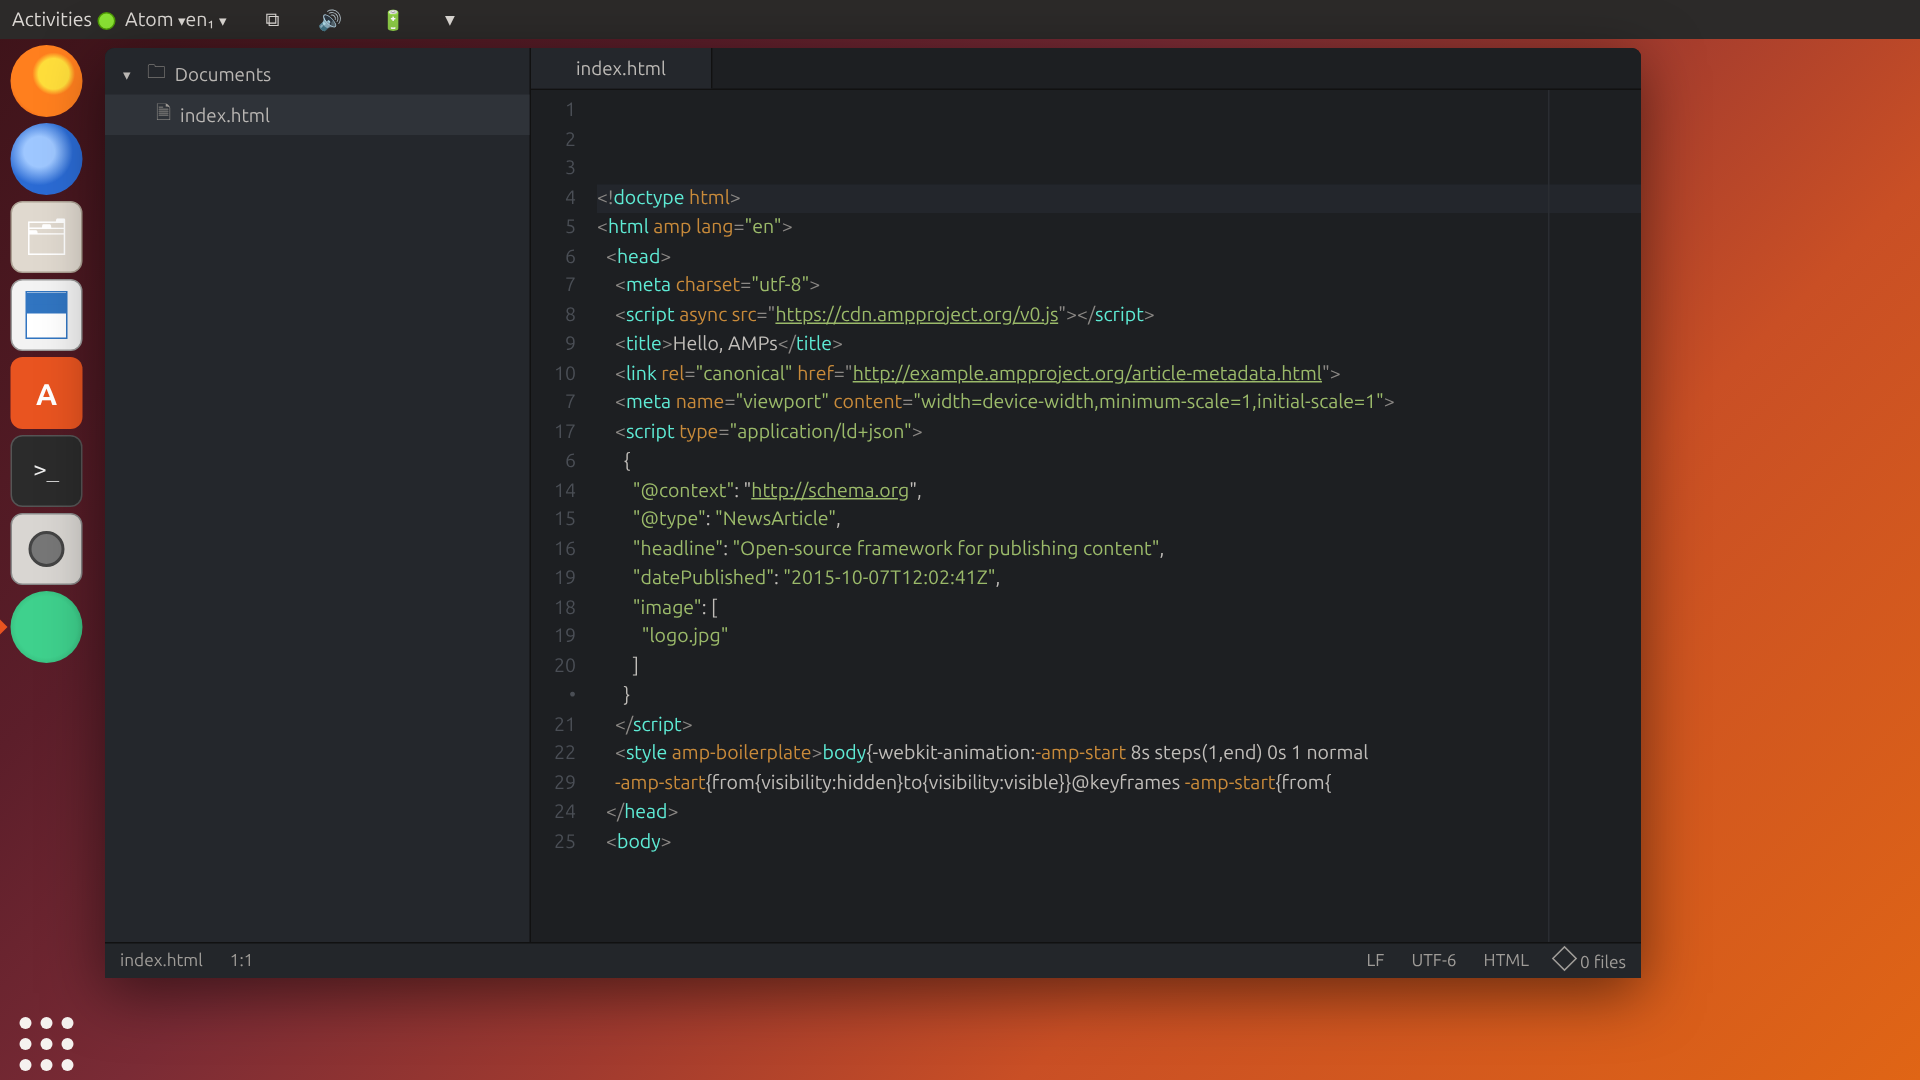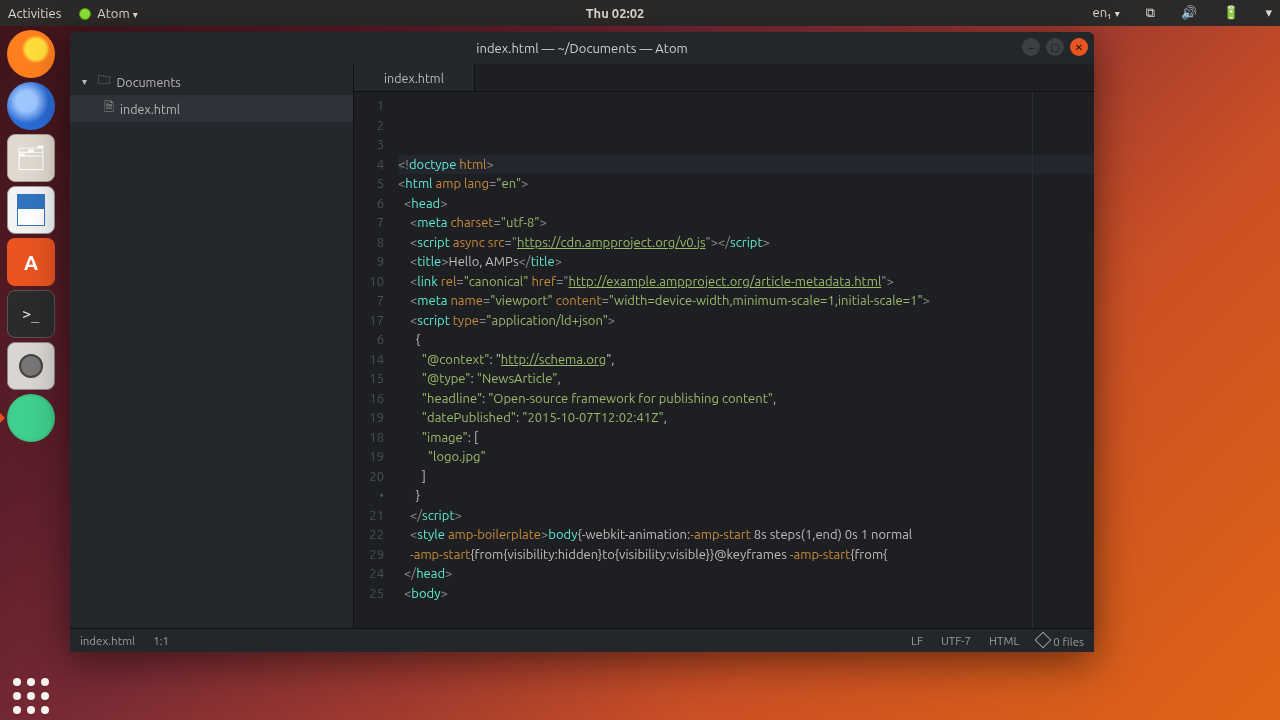--- a/index.html
+++ b/index.html
@@ -1,21 +1,21 @@
 <!DOCTYPE html>
 <html><head>
 <meta charset="utf-8">
 <style>
 *{margin:0;padding:0;box-sizing:border-box;font-family:Ubuntu,"DejaVu Sans",sans-serif}
 html,body{width:1280px;height:720px;overflow:hidden}
 body{background:linear-gradient(135deg,#3d1319 0%,#5c1e2a 25%,#7a2b35 40%,#a03a2f 55%,#c94f25 70%,#e06515 100%)}
 
 
 .topbar{height:26px;background:#2c2a29;color:#dcd8d4;display:flex;align-items:center;padding:0 8px;font-size:13px}
-.topbar .left{display:flex;align-items:flex-start;gap:18px}
+.topbar .left{display:flex;align-items:flex-start;gap:4px}
 .topbar .center{flex:1;text-align:center;font-weight:600}
 .topbar .right{display:flex;gap:26px}
 .atom-dot{display:inline-block;width:12px;height:12px;border-radius:50%;background:#8ae234;border:1px solid #4e9a06;vertical-align:middle;margin-right:6px}
 .caret{font-size:10px;margin-left:3px}
 .tbtn{cursor:pointer}
 
 
 .launcher{position:absolute;left:0;top:26px;width:62px;height:694px;display:flex;flex-direction:column;align-items:center;padding-top:4px;gap:4px}
 .licon{width:48px;height:48px;border-radius:8px;display:flex;align-items:center;justify-content:center;font-size:24px;color:#fff;position:relative}
 .licon.active::before{content:"";position:absolute;left:-7px;top:50%;transform:translateY(-50%);border:5px solid transparent;border-left-color:#e95420}
@@ -75,21 +75,20 @@
 .giticon{width:12px;height:12px;display:inline-block;border:1px solid #9f9c98;transform:rotate(45deg);margin-right:4px}
 </style>
 </head>
 <body>
 
 <div class="topbar">
   <div class="left">
     <span class="tbtn">Activities</span>
     <span class="tbtn"><span class="atom-dot"></span><span>Atom</span><span class="caret">▾</span></span>
   </div>
-  <div class="center">Thu 02:02</div>
   <div class="right">
     <span class="tbtn"><span>en₁</span><span class="caret">▾</span></span>
     <span class="tbtn">⧉</span>
     <span class="tbtn">🔊</span>
     <span class="tbtn">🔋</span>
     <span class="tbtn">▾</span>
   </div>
 </div>
 
 <div class="launcher">
@@ -108,28 +107,20 @@
       <span></span>
       <span></span>
       <span></span>
       <span></span>
       <span></span>
       <span></span>
     </div>
 </div>
 
 <div class="window">
-  <div class="titlebar">
-    <span>index.html — ~/Documents — Atom</span>
-    <div class="winbtns">
-      <div class="wbtn">–</div>
-      <div class="wbtn">▢</div>
-      <div class="wbtn close">✕</div>
-    </div>
-  </div>
   <div class="body">
     <div class="sidebar">
       <div class="tree">
         <div class="treerow">
           <span class="chev">▾</span>
           <span class="foldericon">🗀</span>
           <span>Documents</span>
         </div>
         <div class="treerow file">
           <span class="fileicon">🗎</span>
@@ -174,17 +165,17 @@
           <div class="wrapguide"></div>
         <div class="ln cursor"><span class="t-punct">&lt;!</span><span class="t-tag">doctype</span><span class="t-text"> </span><span class="t-attr">html</span><span class="t-punct">&gt;</span></div><div class="ln"><span class="t-punct">&lt;</span><span class="t-tag">html</span><span class="t-text"> </span><span class="t-attr">amp</span><span class="t-text"> </span><span class="t-attr">lang</span><span class="t-punct">=</span><span class="t-str">"en"</span><span class="t-punct">&gt;</span></div><div class="ln"><span class="t-text">  </span><span class="t-punct">&lt;</span><span class="t-tag">head</span><span class="t-punct">&gt;</span></div><div class="ln"><span class="t-text">    </span><span class="t-punct">&lt;</span><span class="t-tag">meta</span><span class="t-text"> </span><span class="t-attr">charset</span><span class="t-punct">=</span><span class="t-str">"utf-8"</span><span class="t-punct">&gt;</span></div><div class="ln"><span class="t-text">    </span><span class="t-punct">&lt;</span><span class="t-tag">script</span><span class="t-text"> </span><span class="t-attr">async</span><span class="t-text"> </span><span class="t-attr">src</span><span class="t-punct">="</span><span class="t-link">https://cdn.ampproject.org/v0.js</span><span class="t-punct">"&gt;&lt;/</span><span class="t-tag">script</span><span class="t-punct">&gt;</span></div><div class="ln"><span class="t-text">    </span><span class="t-punct">&lt;</span><span class="t-tag">title</span><span class="t-punct">&gt;</span><span class="t-text">Hello, AMPs</span><span class="t-punct">&lt;/</span><span class="t-tag">title</span><span class="t-punct">&gt;</span></div><div class="ln"><span class="t-text">    </span><span class="t-punct">&lt;</span><span class="t-tag">link</span><span class="t-text"> </span><span class="t-attr">rel</span><span class="t-punct">=</span><span class="t-str">"canonical"</span><span class="t-text"> </span><span class="t-attr">href</span><span class="t-punct">="</span><span class="t-link">http://example.ampproject.org/article-metadata.html</span><span class="t-punct">"&gt;</span></div><div class="ln"><span class="t-text">    </span><span class="t-punct">&lt;</span><span class="t-tag">meta</span><span class="t-text"> </span><span class="t-attr">name</span><span class="t-punct">=</span><span class="t-str">"viewport"</span><span class="t-text"> </span><span class="t-attr">content</span><span class="t-punct">=</span><span class="t-str">"width=device-width,minimum-scale=1,initial-scale=1"</span><span class="t-punct">&gt;</span></div><div class="ln"><span class="t-text">    </span><span class="t-punct">&lt;</span><span class="t-tag">script</span><span class="t-text"> </span><span class="t-attr">type</span><span class="t-punct">=</span><span class="t-str">"application/ld+json"</span><span class="t-punct">&gt;</span></div><div class="ln"><span class="t-text">      {</span></div><div class="ln"><span class="t-text">        </span><span class="t-str">"@context"</span><span class="t-text">: "</span><span class="t-link">http://schema.org</span><span class="t-text">",</span></div><div class="ln"><span class="t-text">        </span><span class="t-str">"@type"</span><span class="t-text">: </span><span class="t-str">"NewsArticle"</span><span class="t-text">,</span></div><div class="ln"><span class="t-text">        </span><span class="t-str">"headline"</span><span class="t-text">: </span><span class="t-str">"Open-source framework for publishing content"</span><span class="t-text">,</span></div><div class="ln"><span class="t-text">        </span><span class="t-str">"datePublished"</span><span class="t-text">: </span><span class="t-str">"2015-10-07T12:02:41Z"</span><span class="t-text">,</span></div><div class="ln"><span class="t-text">        </span><span class="t-str">"image"</span><span class="t-text">: [</span></div><div class="ln"><span class="t-text">          </span><span class="t-str">"logo.jpg"</span></div><div class="ln"><span class="t-text">        ]</span></div><div class="ln"><span class="t-text">      }</span></div><div class="ln"><span class="t-text">    </span><span class="t-punct">&lt;/</span><span class="t-tag">script</span><span class="t-punct">&gt;</span></div><div class="ln"><span class="t-text">    </span><span class="t-punct">&lt;</span><span class="t-tag">style</span><span class="t-text"> </span><span class="t-attr">amp-boilerplate</span><span class="t-punct">&gt;</span><span class="t-tag">body</span><span class="t-text">{-webkit-animation:</span><span class="t-attr">-amp-start</span><span class="t-text"> 8s steps(1,end) 0s 1 normal</span></div><div class="ln"><span class="t-text">    </span><span class="t-attr">-amp-start</span><span class="t-text">{from{visibility:hidden}to{visibility:visible}}@keyframes </span><span class="t-attr">-amp-start</span><span class="t-text">{from{</span></div><div class="ln"><span class="t-text">  </span><span class="t-punct">&lt;/</span><span class="t-tag">head</span><span class="t-punct">&gt;</span></div><div class="ln"><span class="t-text">  </span><span class="t-punct">&lt;</span><span class="t-tag">body</span><span class="t-punct">&gt;</span></div></div>
       </div>
     </div>
   </div>
   <div class="status">
     <span>index.html</span>
     <span>1:1</span>
     <span class="spacer"></span>
     <span>LF</span>
-    <span>UTF-7</span>
+    <span>UTF-6</span>
     <span>HTML</span>
     <span><span class="giticon"></span><span>0 files</span></span>
   </div>
 </div>
 
 </body></html>

